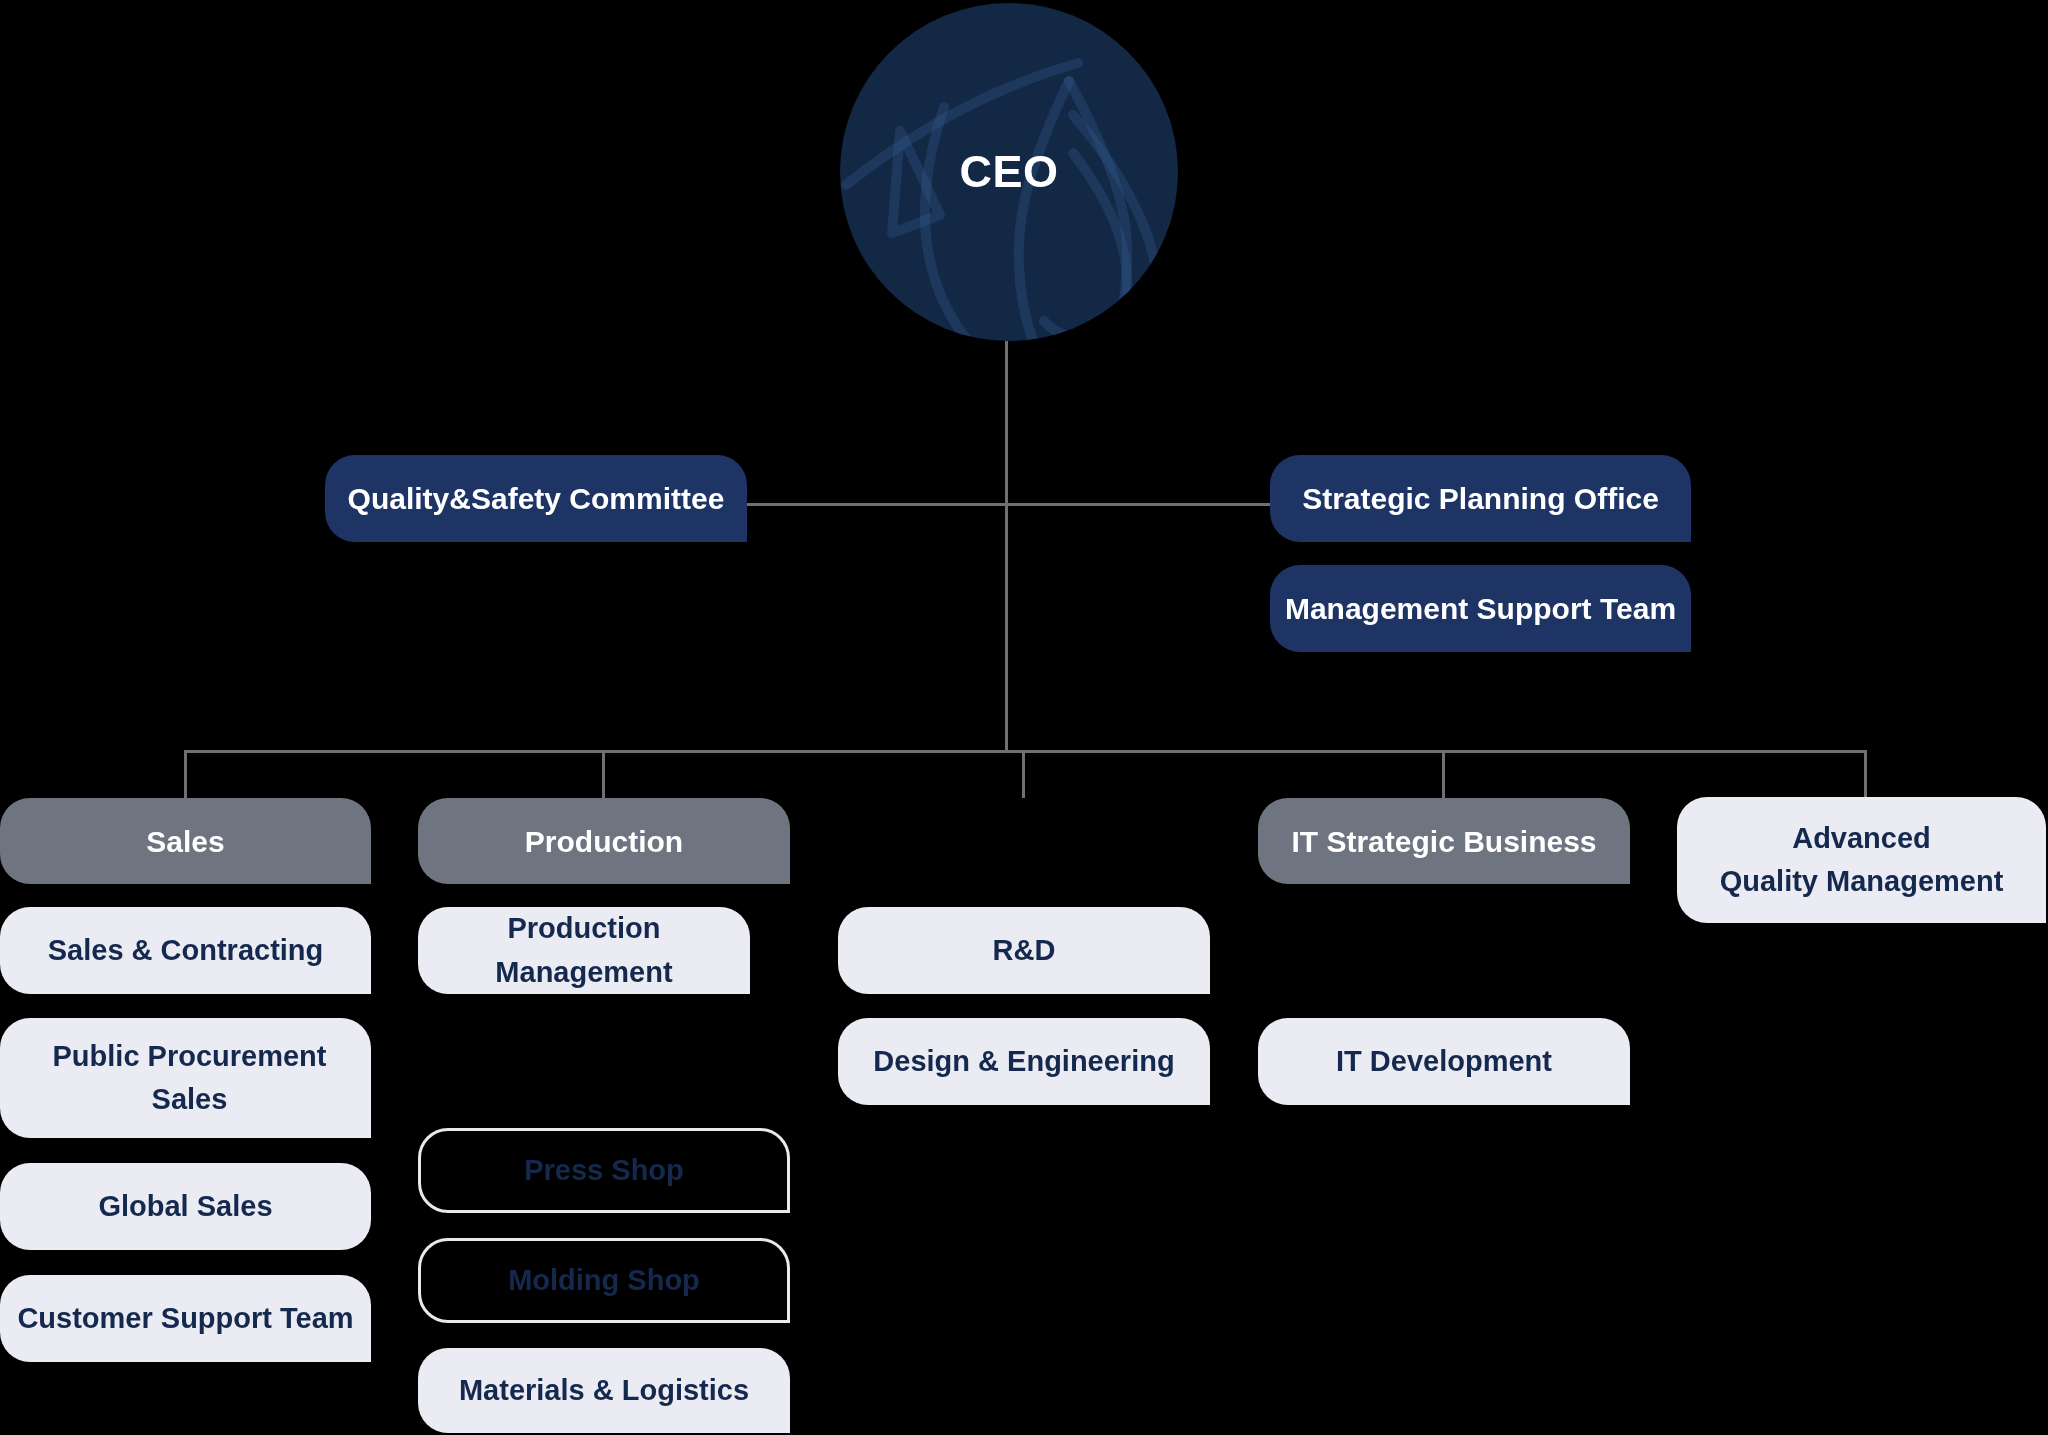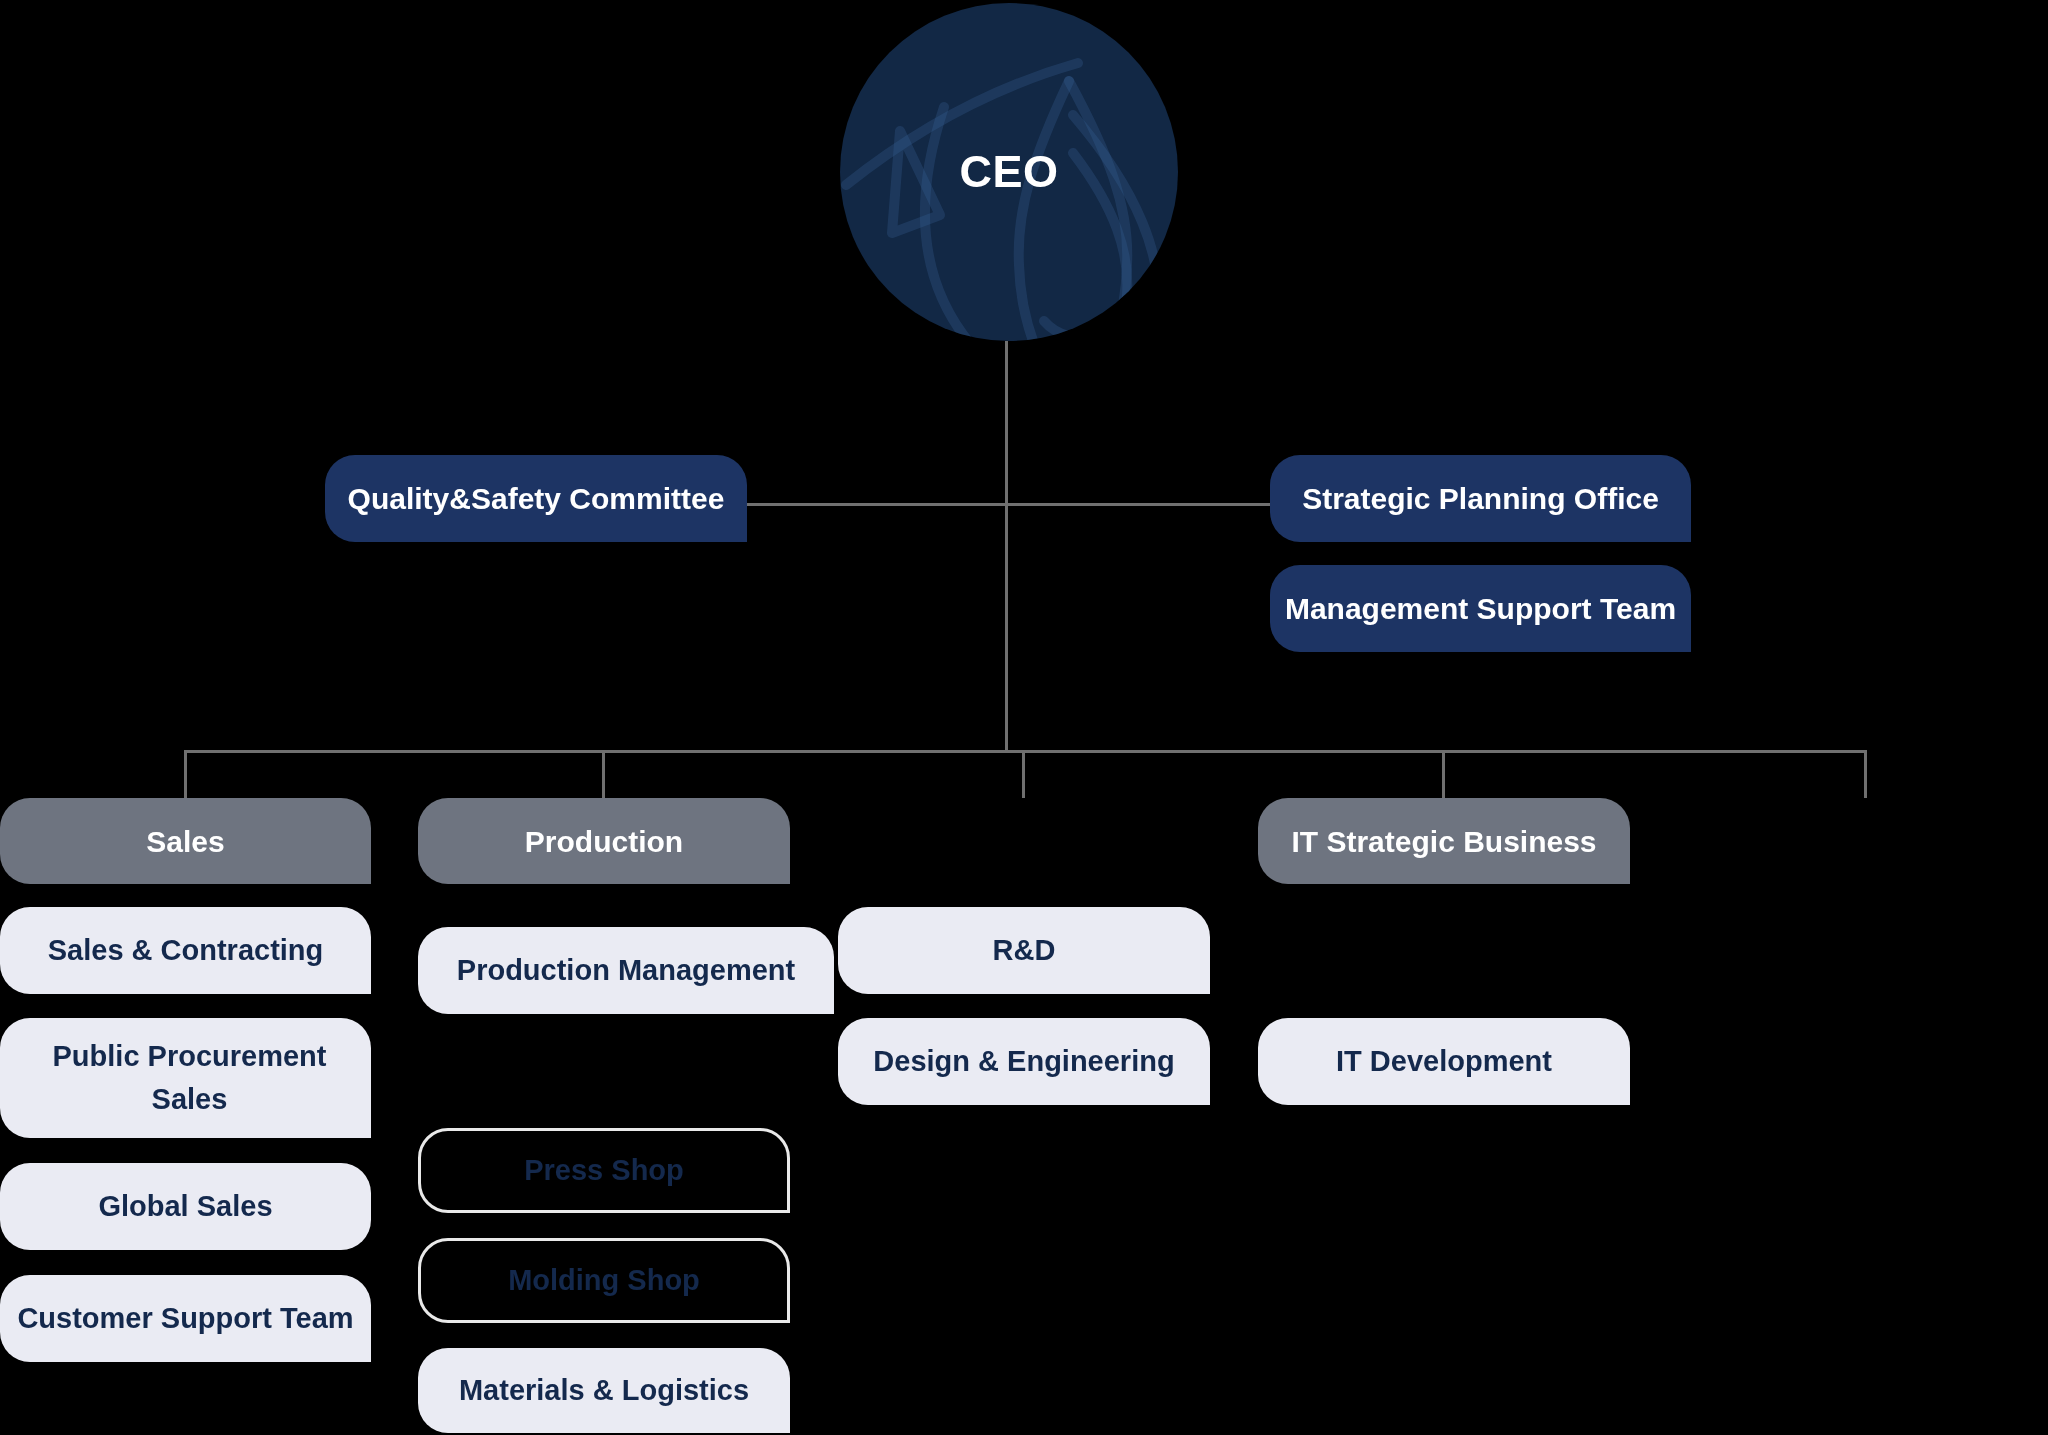--- a/index.html
+++ b/index.html
@@ -62,21 +62,21 @@
   .hdr-sales     {left:0px;   top:798px;width:371px;height:86px;}
   .hdr-production{left:418px; top:798px;width:372px;height:86px;}
   .hdr-rnd       {left:838px; top:798px;width:372px;height:86px;}
   .hdr-it        {left:1258px;top:798px;width:372px;height:86px;}
   .hdr-advanced  {left:1677px;top:797px;width:369px;height:126px;}
   
   .c-sales-1{left:0;top:907px;width:371px;height:87px;}
   .c-sales-2{left:0;top:1018px;width:371px;height:120px;padding-left:8px;}
   .c-sales-3{left:0;top:1163px;width:371px;height:87px;border-radius:30px;}
   .c-sales-4{left:0;top:1275px;width:371px;height:87px;}
-  .c-prod-1{left:418px;top:907px;width:416px;height:87px;margin-top:20px;}
+  .c-prod-1{left:418px;top:907px;width:332px;height:87px;}
   .c-prod-2{left:418px;top:1018px;width:372px;height:87px;}
   .c-prod-3{left:418px;top:1128px;width:372px;height:85px;}
   .c-prod-4{left:418px;top:1238px;width:372px;height:85px;}
   .c-prod-5{left:418px;top:1348px;width:372px;height:85px;}
   .c-rnd-1{left:838px;top:907px;width:372px;height:87px;}
   .c-rnd-2{left:838px;top:1018px;width:372px;height:87px;}
   .c-it-1{left:1258px;top:907px;width:372px;height:87px;}
   .c-it-2{left:1258px;top:1018px;width:372px;height:87px;}
 </style>
 </head>
@@ -120,20 +120,24 @@
 
   <div class="box gray-box hdr-sales">
     <span>Sales</span>
   </div>
   <div class="box gray-box hdr-production">
     <span>Production</span>
   </div>
   <div class="box gray-box hdr-it">
     <span>IT Strategic Business</span>
   </div>
+  <div class="box light-box hdr-advanced two-line">
+    <span class="two-line">Advanced
+Quality Management</span>
+  </div>
 
   <div class="box light-box c-sales-1">
     <span>Sales &amp; Contracting</span>
   </div>
   <div class="box light-box c-sales-2 two-line">
     <span class="two-line">Public Procurement
 Sales</span>
   </div>
   <div class="box light-box c-sales-3">
     <span>Global Sales</span>

